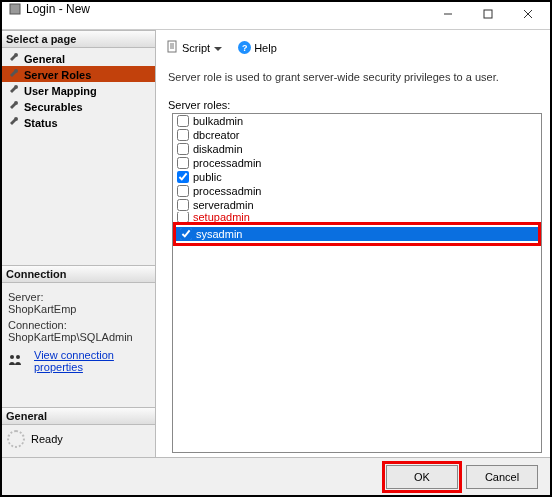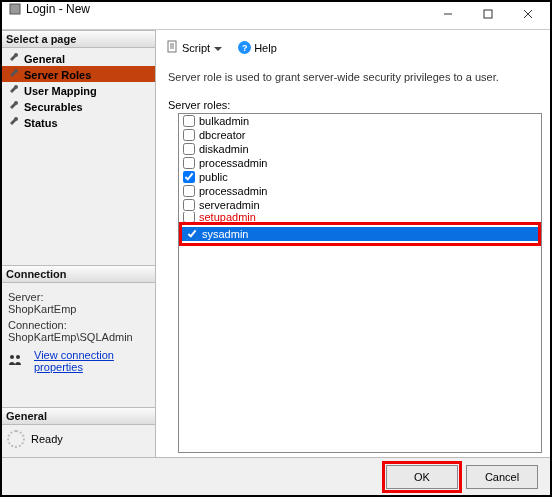--- a/index.html
+++ b/index.html
@@ -27,21 +27,21 @@
   .progress-body { display: flex; align-items: center; padding: 5px; }
   .spinner { width: 18px; height: 18px; margin-right: 6px; border: 2px dotted #bbb; border-radius: 50%; }
   .main { flex: 1; display: flex; flex-direction: column; background: #fff; padding: 6px 8px 4px 6px; }
   .toolbar { display: flex; align-items: center; padding: 2px 0 8px 0; }
   .tool-btn { display: flex; align-items: center; padding: 2px 4px; cursor: pointer; }
   .tool-btn .icon { margin-right: 3px; }
   .dropdown-arrow { margin-left: 4px; }
   .help-icon-circle { width: 13px; height: 13px; border-radius: 50%; background: #1e90ff; color: #fff; display: flex; align-items: center; justify-content: center; font-weight: bold; font-size: 9px; margin-right: 3px; }
   .desc { color: #333; margin: 6px 0 16px 6px; }
   .field-title { margin: 0 0 2px 6px; }
-  .listbox { border: 1px solid #888; flex: 1; background: #fff; overflow: hidden; margin-left: 16px; }
+  .listbox { border: 1px solid #888; flex: 1; background: #fff; overflow: hidden; margin-left: 10px; }
   .role-item { display: flex; align-items: center; padding: 1px 4px; color: #000; }
   .role-item input[type=checkbox] { margin-right: 4px; width: 12px; height: 12px; }
   .role-item.partial { color: #d00; height: 10px; overflow: hidden; }
   .highlight-wrap { border: 3px solid #e00; padding: 2px 0 2px 0; margin: 0; }
   .role-item.selected { background: #0a6fe0; color: #fff; }
   .role-item.selected input[type=checkbox] { accent-color: #0a6fe0; }
   .footer { height: 38px; border-top: 1px solid #bbb; display: flex; align-items: center; justify-content: flex-end; padding: 0 12px; gap: 8px; background: #f0f0f0; }
   .btn { width: 72px; height: 24px; border: 1px solid #888; background: #e9e9e9; cursor: pointer; font-size: 11px; }
   .btn-highlight { outline: 3px solid #e00; outline-offset: 1px; }
 </style>

